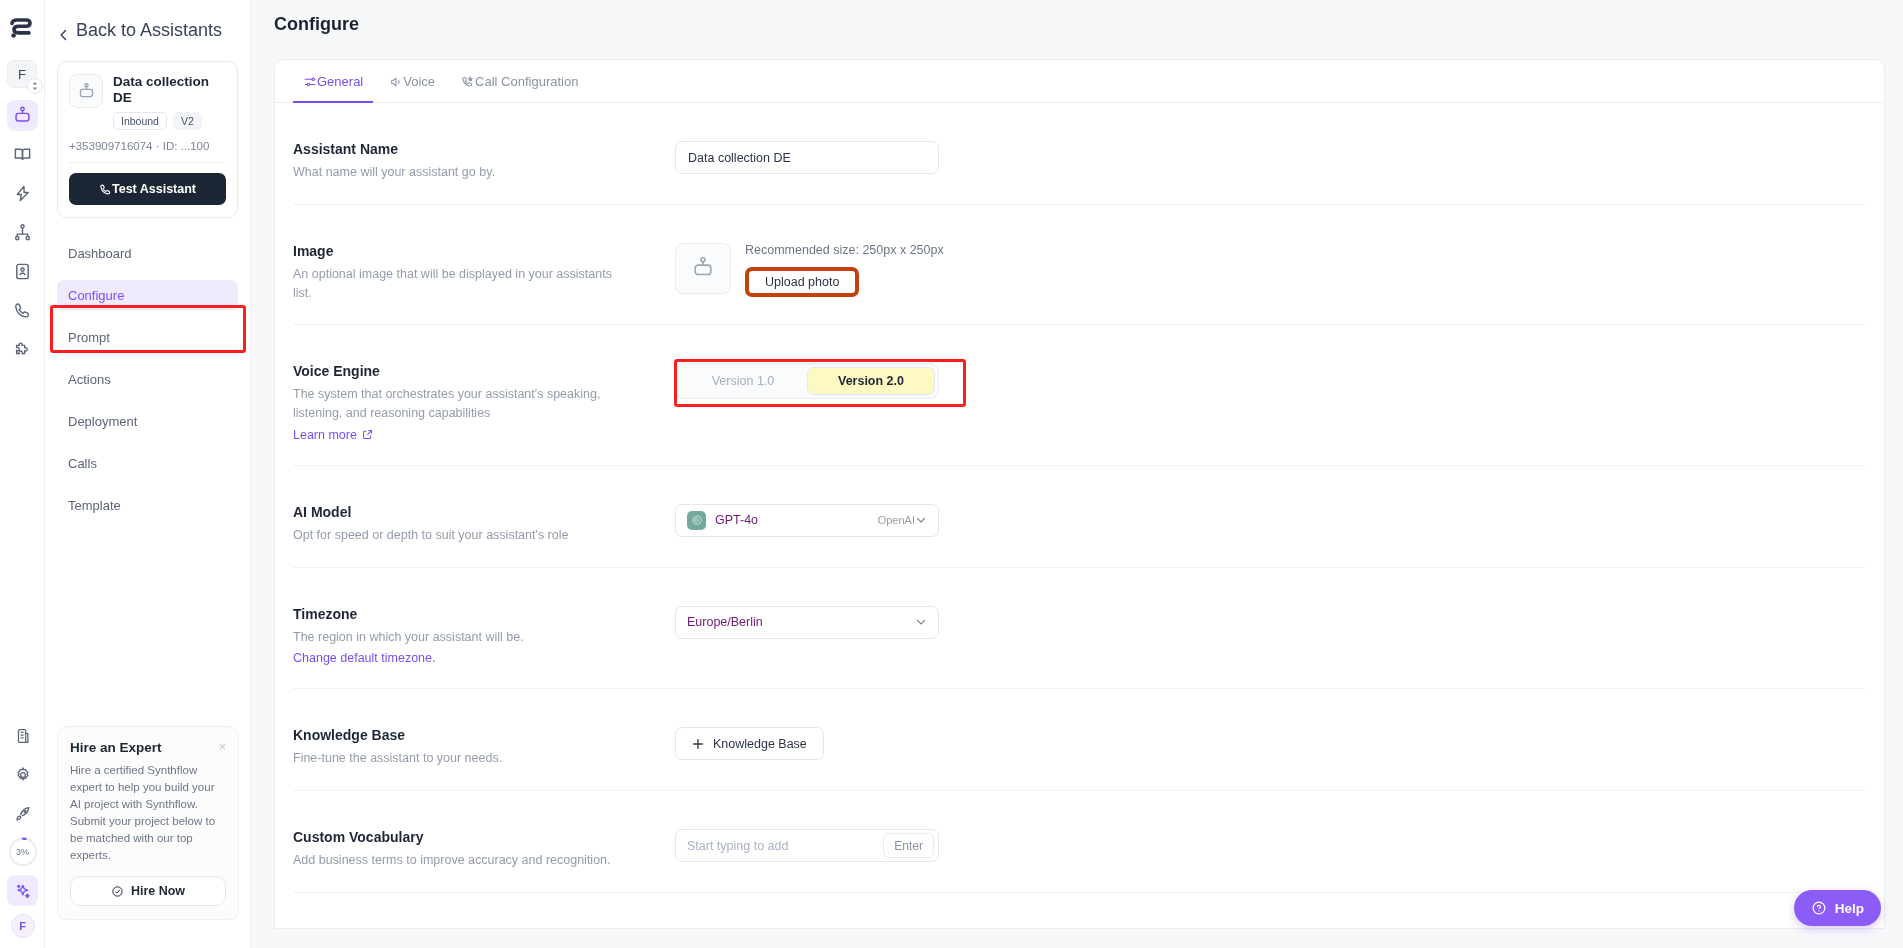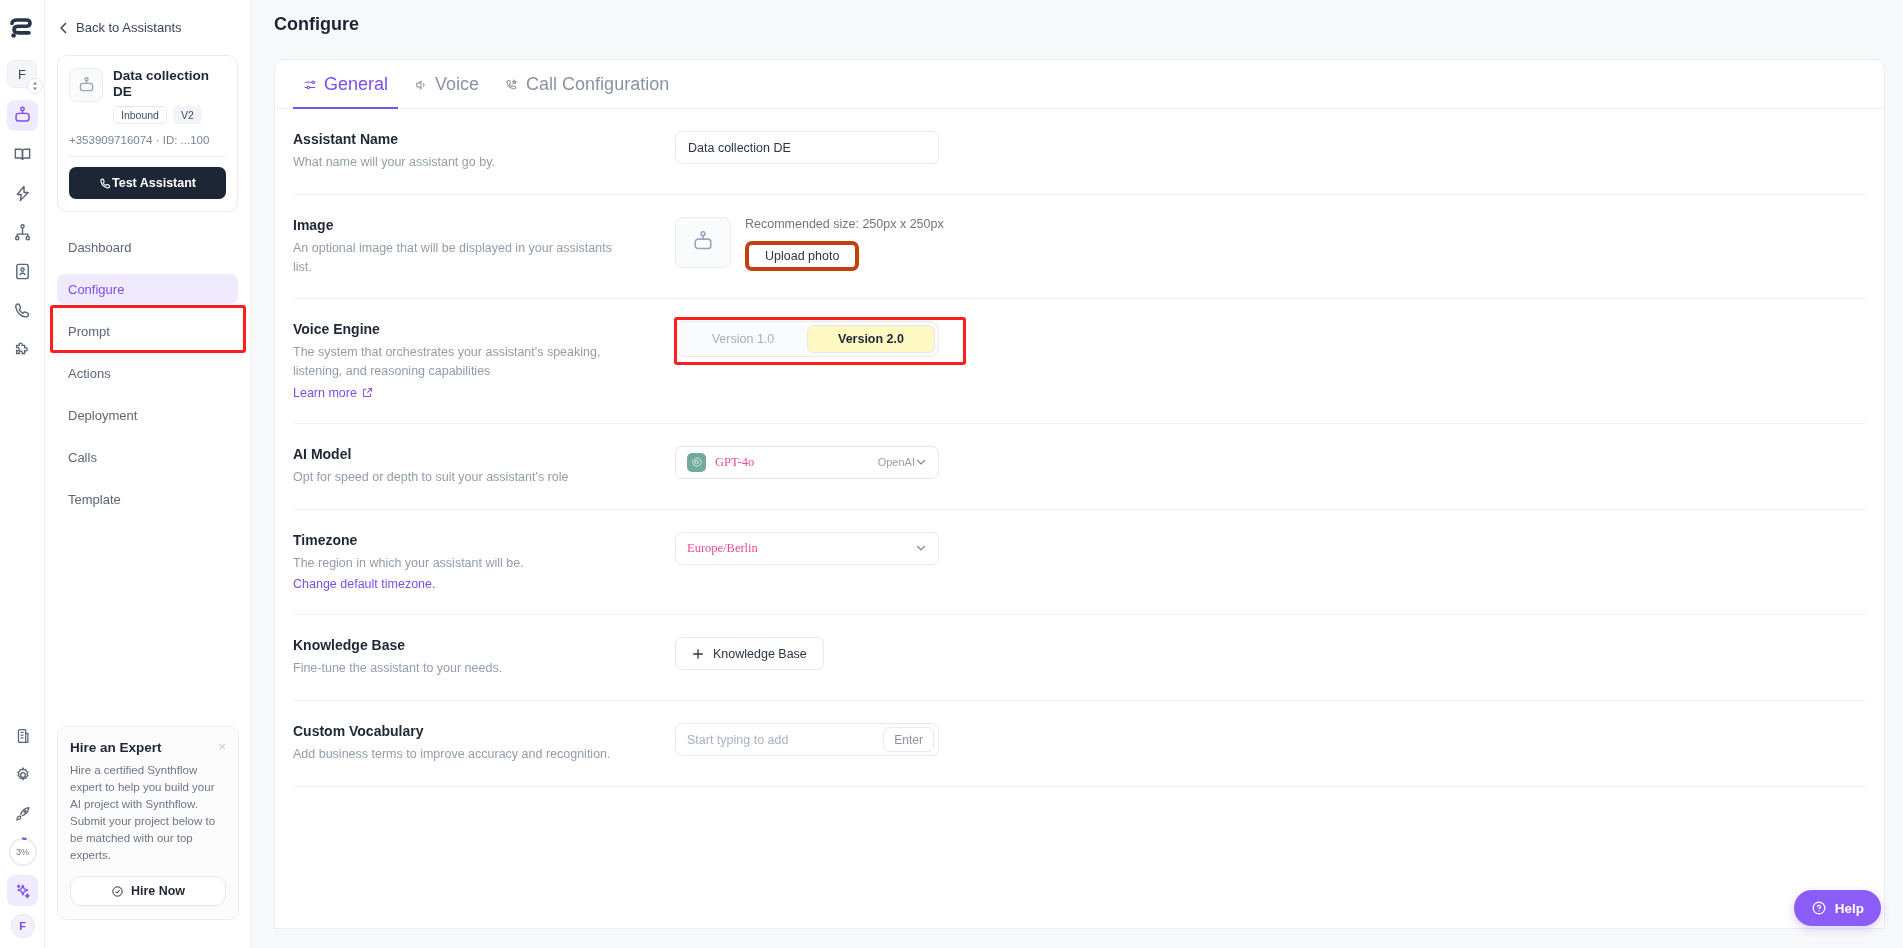--- a/index.html
+++ b/index.html
@@ -56,23 +56,23 @@
     display: flex; align-items: center; justify-content: center;
   }
 
   
   .sidebar {
     width: 206px; flex: 0 0 206px; height: 948px;
     background: #ffffff; border-right: 1px solid #eceef2;
     padding: 0 12px; position: relative;
   }
   .back-link {
-    display: flex; align-items: center; gap: 8px;
+    display: flex; align-items: flex-end; gap: 8px;
     margin-top: 16px; padding: 4px 2px;
-    color: #39435a; font-size: 13px; font-weight: 500;
+    color: #39435a; font-size: 18px; font-weight: 500;
   }
   .assistant-card {
     margin-top: 16px; border: 1px solid #e9ebf0; border-radius: 10px;
     padding: 12px 11px 12px 11px; background: #fff;
   }
   .ac-top { display: flex; gap: 10px; align-items: flex-start; }
   .ac-thumb {
     width: 34px; height: 34px; flex: 0 0 34px; border-radius: 8px;
     border: 1px solid #e9ebf0; background: #fafbfc;
     display: flex; align-items: center; justify-content: center;
@@ -125,28 +125,28 @@
   
   .main { flex: 1; height: 948px; background: #f7f8fa; position: relative; overflow: hidden; }
   .page-title { font-size: 18px; font-weight: 600; color: #1b2333; padding: 14px 0 0 23px; }
   .panel {
     margin: 24px 18px 0 23px; background: #fff;
     border: 1px solid #ebedf1; border-radius: 10px 10px 0 0;
     height: 870px;
   }
   .tabs { display: flex; gap: 6px; padding: 0 18px; border-bottom: 1px solid #eceef2; }
   .tab {
-    display: flex; align-items: center; gap: 7px;
-    padding: 14px 10px 12px; font-size: 18px; color: #8a92a3;
+    display: flex; align-items: center; 
+    padding: 14px 10px 12px; font-size: 13px; color: #8a92a3;
     border-bottom: 2px solid transparent; margin-bottom: -1px;
   }
   .tab.active { color: #7c4ef0; border-bottom-color: #7c4ef0; font-weight: 500; }
 
   .row {
-    display: flex; padding: 22px 0 22px; margin: 0 18px;
+    display: flex; padding: 22px 0 22px; margin: 16px 18px;
     border-bottom: 1px solid #eff1f4;
   }
   .row.last { border-bottom: 1px solid #eff1f4; }
   .row-left { width: 382px; flex: 0 0 382px; padding-left: 0px; }
   .row-label { font-size: 14px; font-weight: 600; color: #1f2737; }
   .row-desc { margin-top: 6px; font-size: 12.5px; color: #949cab; line-height: 1.5; max-width: 330px; }
   .row-link { margin-top: 5px; font-size: 12.5px; color: #7c4ef0; display: inline-flex; align-items: center; gap: 5px; }
   .row-right { flex: 1; display: flex; align-items: flex-start; }
 
   .text-input {
@@ -187,21 +187,21 @@
   }
 
   .select {
     width: 264px; height: 33px; border: 1px solid #e4e7ee; border-radius: 7px;
     background: #fff; display: flex; align-items: center; padding: 0 11px; gap: 9px;
   }
   .oai-logo {
     width: 19px; height: 19px; border-radius: 5px; background: #74aa9c;
     display: flex; align-items: center; justify-content: center; flex: 0 0 19px;
   }
-  .sel-value { font-size: 12.5px; color: #ec4899; font-family: Liberation Serif, serif; }
+  .sel-value { font-size: 12.5px; color: #701a75; }
   .sel-right { margin-left: auto; display: flex; align-items: center; gap: 0; }
   .sel-sub { font-size: 11px; color: #98a0ae; }
 
   .kb-btn {
     height: 33px; border: 1px solid #e4e7ee; border-radius: 7px; background: #fff;
     padding: 0 16px; display: inline-flex; align-items: center; gap: 9px;
     font-size: 12.5px; font-weight: 500; color: #2b3446;
   }
 
   .vocab {

